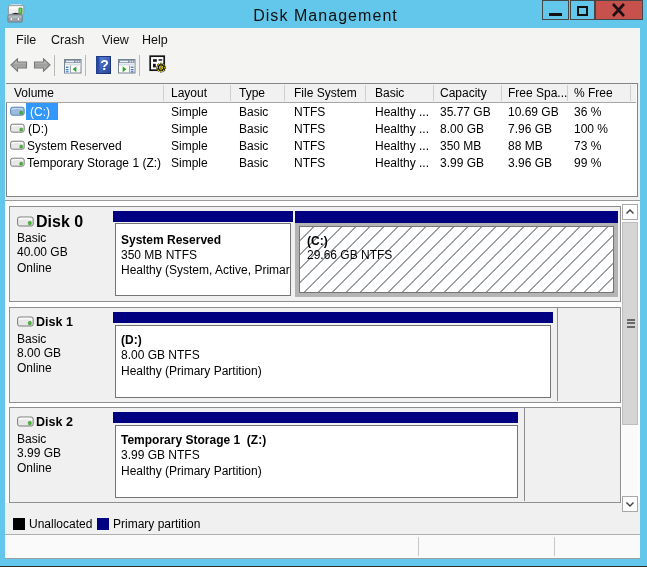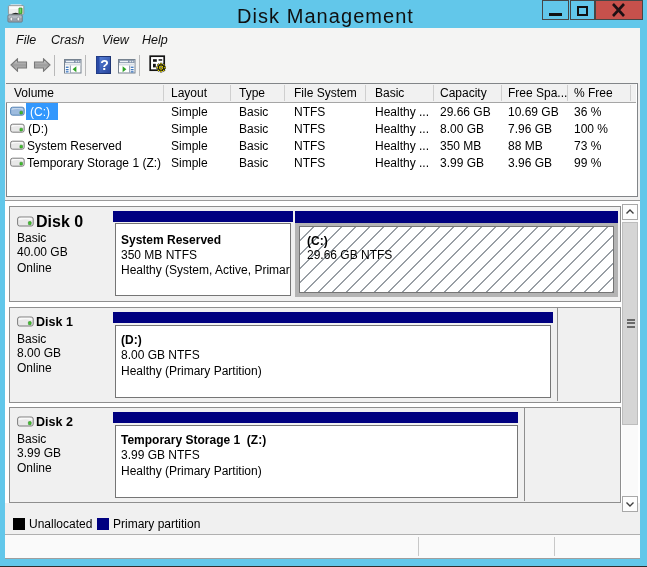--- a/index.html
+++ b/index.html
@@ -1,22 +1,22 @@
 <!DOCTYPE html>
 <html><head><meta charset="utf-8">
 <style>
   html,body{margin:0;padding:0;background:#fff;}
   #w{position:relative;width:647px;height:567px;background:#62c7ea;font-family:"Liberation Sans",sans-serif;overflow:hidden;}
   .abs{position:absolute;}
   .t{position:absolute;font-size:12px;line-height:16px;white-space:pre;color:#000;}
   .b{font-weight:bold;}
-  #title{position:absolute;left:0;top:2px;width:100%;height:28px;text-align:center;font-size:20px;letter-spacing:1.05px;line-height:28px;color:#101010;padding-left:4px;box-sizing:border-box;}
+  #title{position:absolute;left:0;top:2px;width:100%;height:28px;text-align:center;font-size:16px;letter-spacing:1.05px;line-height:28px;color:#101010;padding-left:4px;box-sizing:border-box;}
   .wbtn{position:absolute;top:0;height:18px;border:1px solid #464646;box-sizing:content-box;}
   #menubar{position:absolute;left:5px;top:28px;width:635px;height:24px;background:#f4f4f3;}
-  #menubar span{position:absolute;top:0;font-size:12.5px;line-height:24px;color:#101010;font-style:italic;}
+  #menubar span{position:absolute;top:0;font-size:12.5px;line-height:24px;color:#101010;}
   #toolbar{position:absolute;left:5px;top:52px;width:635px;height:31px;background:#f4f4f3;}
   .tsep{position:absolute;top:55px;width:1px;height:21px;background:#b9b9b9;}
   #list{position:absolute;left:6px;top:83px;width:630px;height:112px;background:#fff;border:1px solid #828588;}
   #lhead{position:absolute;left:6px;top:84px;width:630px;height:18px;background:#f1f1f1;border-bottom:1px solid #a6a6a6;}
   .hsep{position:absolute;top:85px;width:1px;height:16px;background:#cfcfcf;}
   #pane{position:absolute;left:5px;top:200px;width:635px;height:312px;background:#fff;border-top:1px solid #9a9a9a;box-sizing:border-box;}
   .drow{position:absolute;left:9px;width:610px;height:94px;background:#f0f0f0;border:1px solid #8e8e8e;}
   .bar{position:absolute;height:11px;background:#000080;}
   .pbody{position:absolute;background:#fff;border:1px solid #757575;overflow:hidden;}
   .legsq{position:absolute;width:11.5px;height:12px;}
@@ -161,21 +161,21 @@
   <div class="abs" style="left:26px;top:103px;width:32px;height:17px;background:#3398fd;"></div>
   <span class="t" style="left:30px;top:103.5px;color:#fff;">(C:)</span>
   <span class="t" style="left:28px;top:120.5px">(D:)</span>
   <span class="t" style="left:27px;top:137.5px">System Reserved</span>
   <span class="t" style="left:27px;top:154.5px">Temporary Storage 1 (Z:)</span>
 
   <span class="t" style="left:171px;top:103.5px">Simple</span>
     <span class="t" style="left:239px;top:103.5px">Basic</span>
     <span class="t" style="left:294px;top:103.5px">NTFS</span>
     <span class="t" style="left:375px;top:103.5px">Healthy ...</span>
-    <span class="t" style="left:440px;top:103.5px">29.66 GB</span>
+    <span class="t" style="left:440px;top:103.5px">35.77 GB</span>
     <span class="t" style="left:508px;top:103.5px">10.69 GB</span>
     <span class="t" style="left:574px;top:103.5px">36 %</span>
   <span class="t" style="left:171px;top:120.5px">Simple</span>
     <span class="t" style="left:239px;top:120.5px">Basic</span>
     <span class="t" style="left:294px;top:120.5px">NTFS</span>
     <span class="t" style="left:375px;top:120.5px">Healthy ...</span>
     <span class="t" style="left:440px;top:120.5px">8.00 GB</span>
     <span class="t" style="left:508px;top:120.5px">7.96 GB</span>
     <span class="t" style="left:574px;top:120.5px">100 %</span>
   <span class="t" style="left:171px;top:137.5px">Simple</span>

